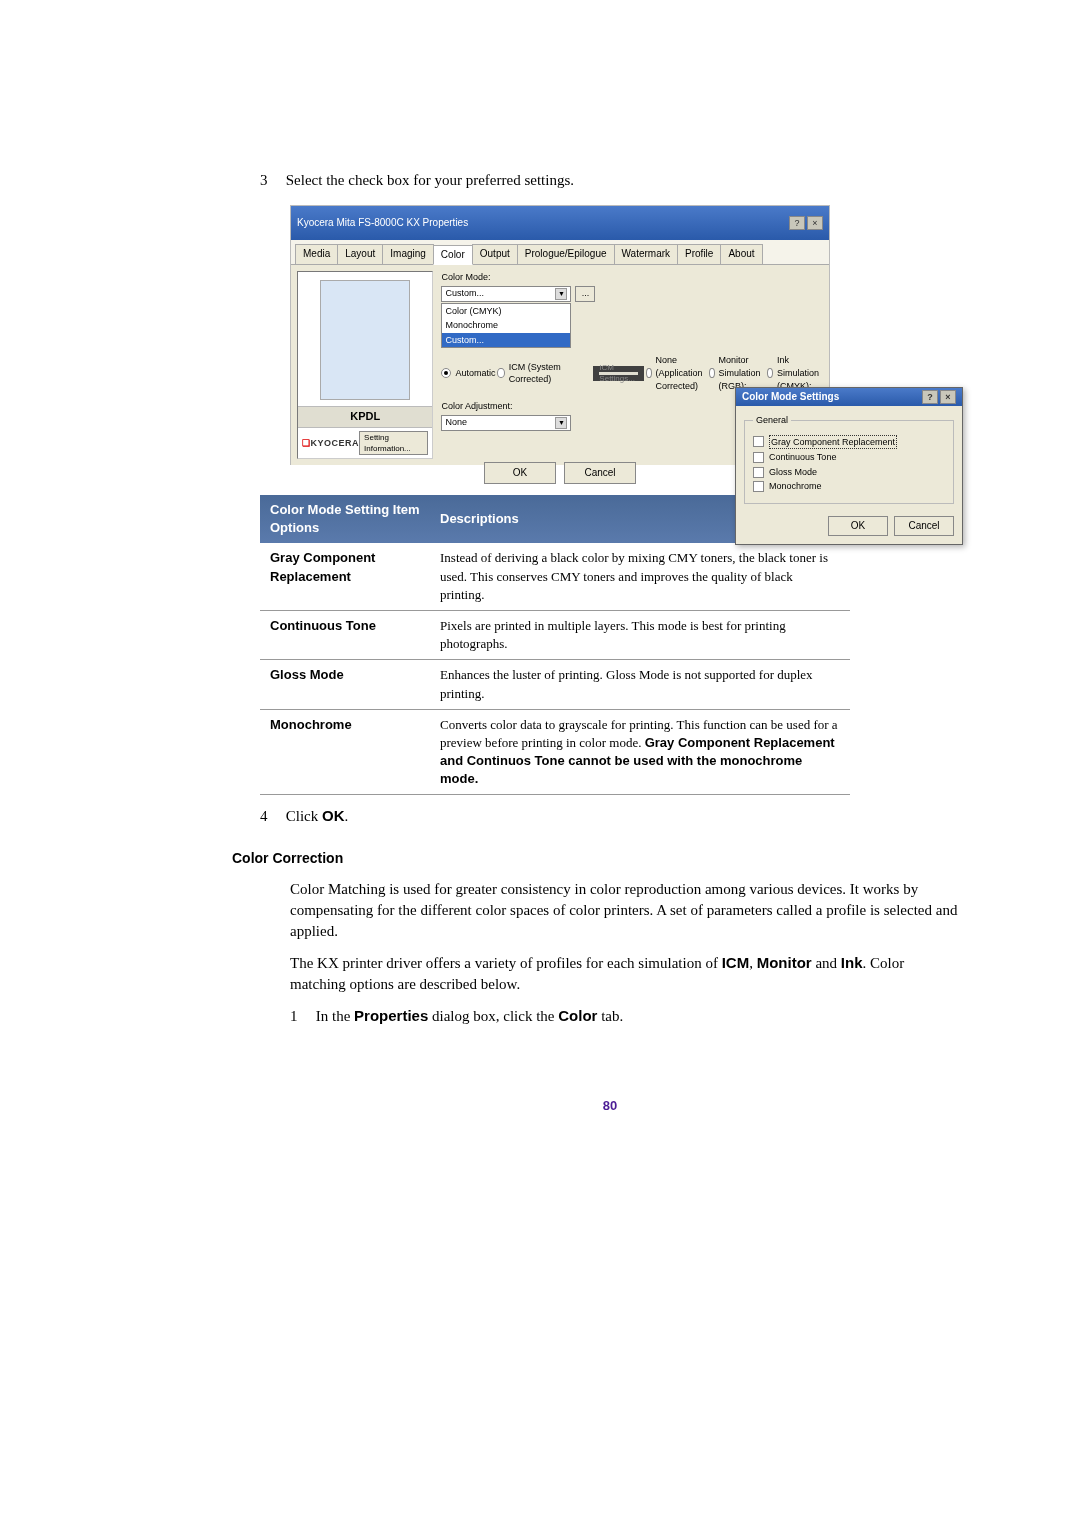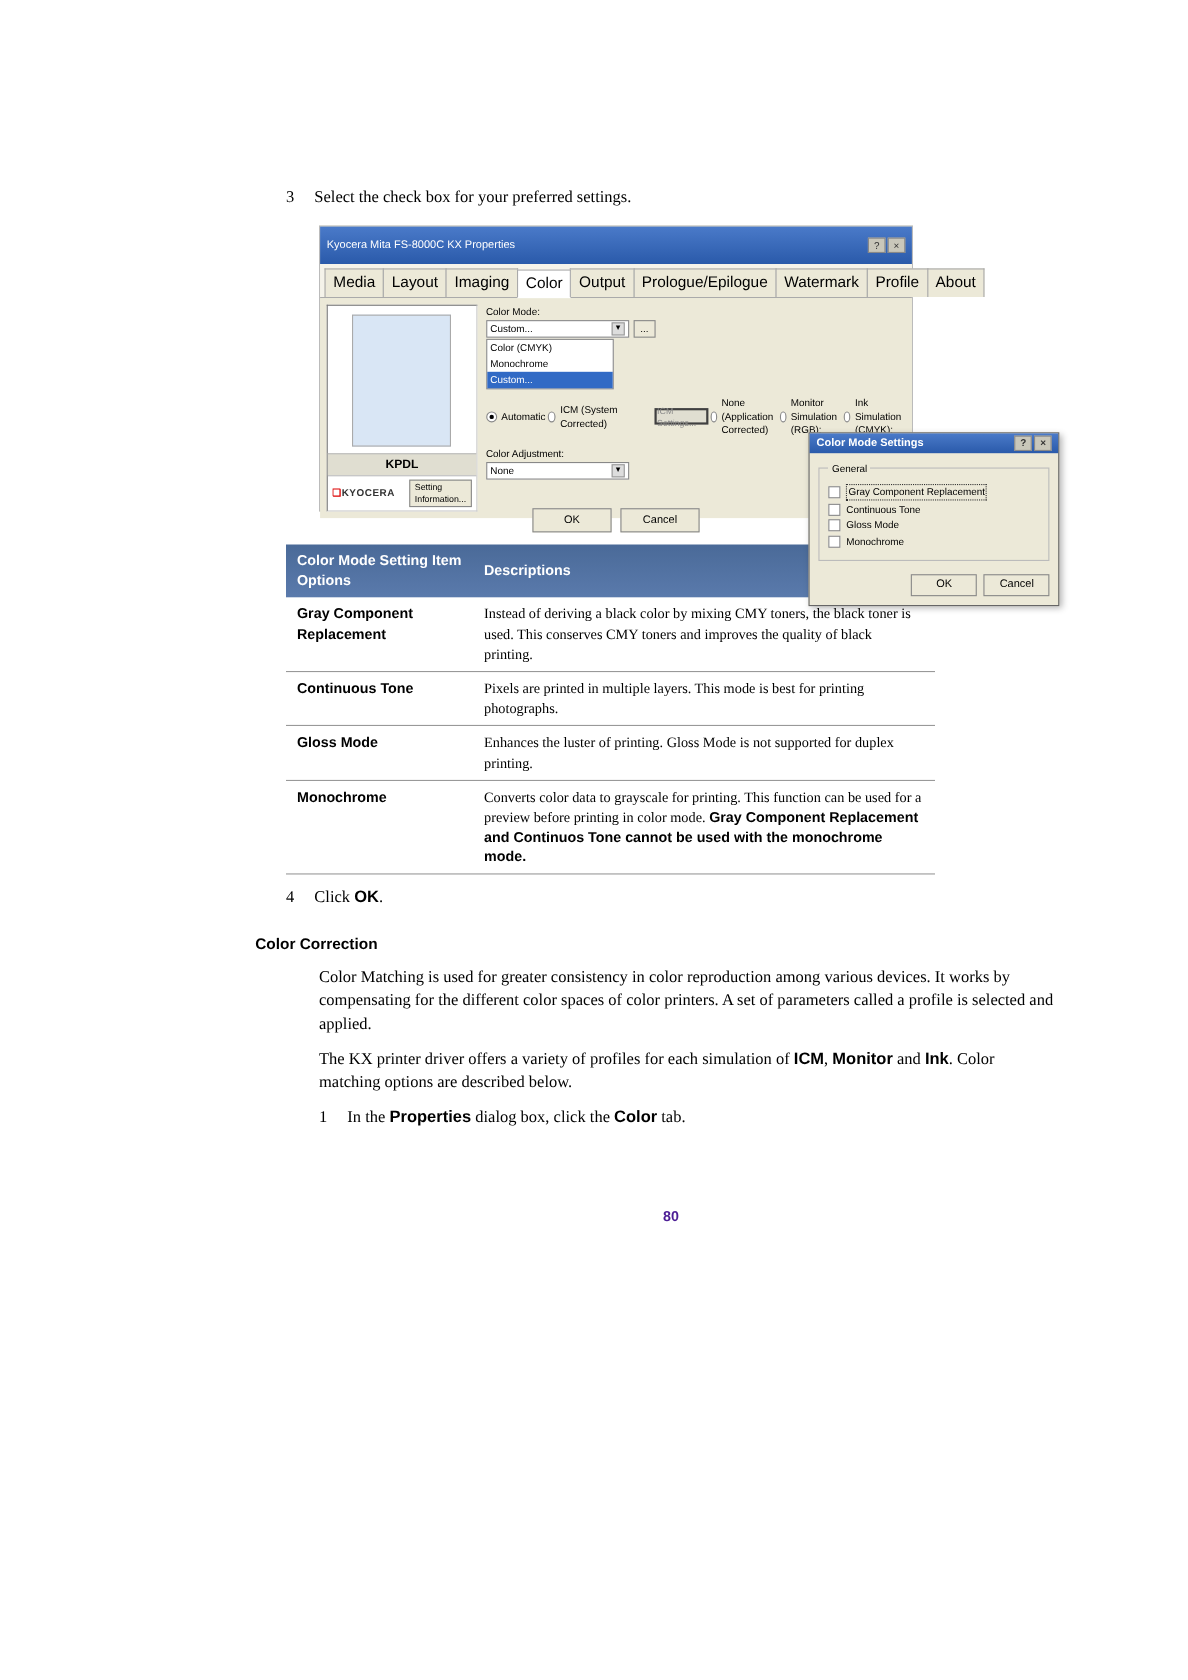--- a/index.html
+++ b/index.html
@@ -39,21 +39,21 @@
   .tb-btn { width: 16px; height: 14px; background: #c9c7ba; border: 1px solid #888; display:flex; align-items:center; justify-content:center; font-size:9px; color:#333;}
   .tabs {
     display: flex;
     padding: 4px 4px 0 4px;
     gap: 0;
     border-bottom: 1px solid #aaa;
     background: #f5f3ea;
   }
   .tab {
     padding: 2px 7px;
-    font-size: 14px;
+    font-size: 10px;
     border: 1px solid #aaa;
     border-bottom: none;
     background: #ece9d8;
     margin-right: -1px;
   }
   .tab.active {
     background: #fff;
     font-weight: normal;
     border-bottom: 1px solid #fff;
     position: relative;
@@ -70,44 +70,44 @@
     border: 1px inset #ccc;
     background: #fff;
     position: relative;
     display:flex;
     flex-direction:column;
     justify-content:flex-end;
     align-items:center;
   }
   .preview-doc { width: 90px; height: 120px; background: #d9e6f5; border: 1px solid #aaa; margin-bottom:auto; margin-top:8px;}
   .kpdl-label { font-weight:bold; font-size:11px; background:#e0ded1; width:100%; text-align:center; padding:2px 0; border-top:1px solid #bbb;}
-  .logo-row { display:flex; align-items:center; padding:3px 4px; gap:13px; width:100%; border-top:1px solid #bbb;justify-content:flex-end;}
+  .logo-row { display:flex; align-items:center; padding:3px 4px; gap:0; width:100%; border-top:1px solid #bbb;justify-content:flex-end;}
   .ky-logo { font-size:9px; font-weight:bold; color:#333; letter-spacing:0.5px;}
   .ky-red { color:#d00;}
   .si-btn { font-size:8px; padding:0 4px; border:1px solid #888; background:#ece9d8;}
   .right-pane { flex: 1; padding-left: 8px; position: relative; }
   .field-label { font-size: 9px; margin-bottom: 2px; }
   .combo {
     width: 130px; height: 16px; border: 1px solid #888; background: #fff;
     display: flex; justify-content: space-between; align-items: center;
     padding: 0 3px; font-size: 9px; margin-bottom: 1px;
   }
   .combo-arrow { width:12px; height:12px; background:#ddd; border:1px solid #999; display:flex; align-items:center; justify-content:center; font-size:7px;}
   .combo-list {
-    width: 116px; border: 1px solid #888; background: #fff;
+    width: 130px; border: 1px solid #888; background: #fff;
     font-size: 9px;
   }
   .combo-opt { padding: 1px 3px; }
   .combo-opt.sel { background: #316ac5; color: #fff; }
   .ellipsis-btn { width:20px; height:16px; border:1px solid #888; background:#ece9d8; display:inline-flex; align-items:center; justify-content:center; font-size:9px; margin-left:4px; vertical-align:top;}
   .radio-group { margin-top: 6px; display:flex; flex-direction:row; gap:2px;}
   .radio { font-size: 9px; display: flex; align-items: center; gap: 4px; }
   .r-dot { width:10px; height:10px; border:1px solid #888; border-radius:50%; background:#fff; display:inline-flex; align-items:center; justify-content:center;}
   .r-dot.filled::after { content:""; width:4px; height:4px; background:#000; border-radius:50%;}
-  .icm-btn { width:70px; height:15px; border:2px solid #404040; background:#e0ded1; font-size:8px; color:#888; display:inline-flex; align-items:center; justify-content:center; margin-left:16px;}
+  .icm-btn { width:70px; height:15px; border:6px solid #404040; background:#e0ded1; font-size:8px; color:#888; display:inline-flex; align-items:center; justify-content:center; margin-left:16px;}
   .inner-dialog {
     position: absolute;
     right: -140px;
     top: 116px;
     width: 228px;
     border: 1px solid #666;
     background: #ece9d8;
     box-shadow: 2px 2px 6px rgba(0,0,0,0.3);
     font-size: 10px;
   }

